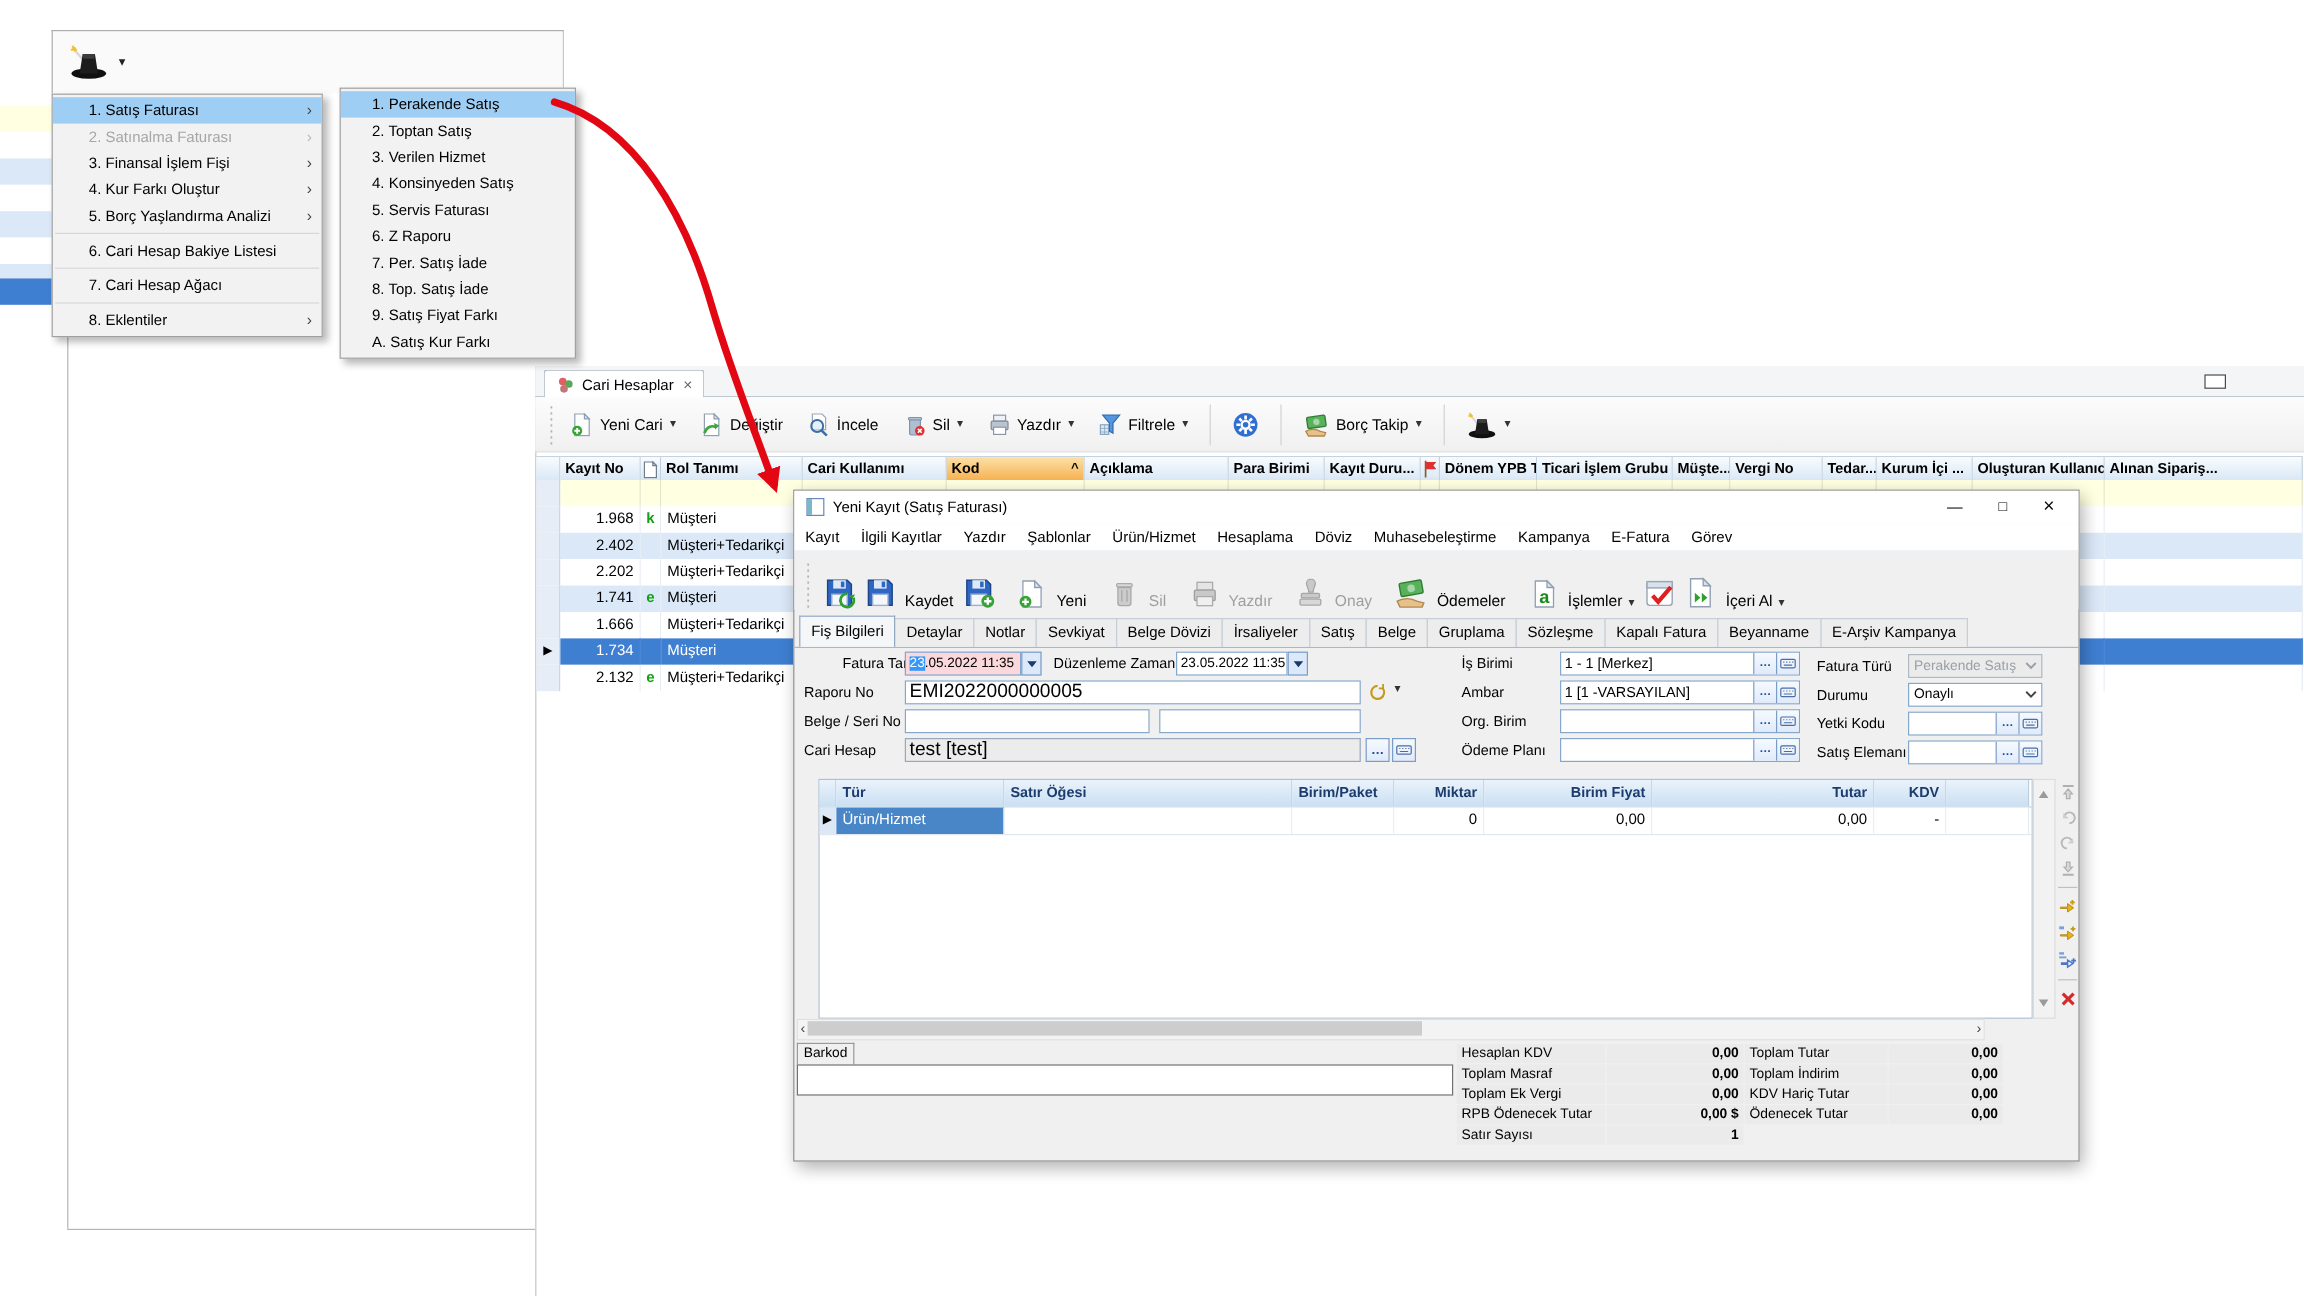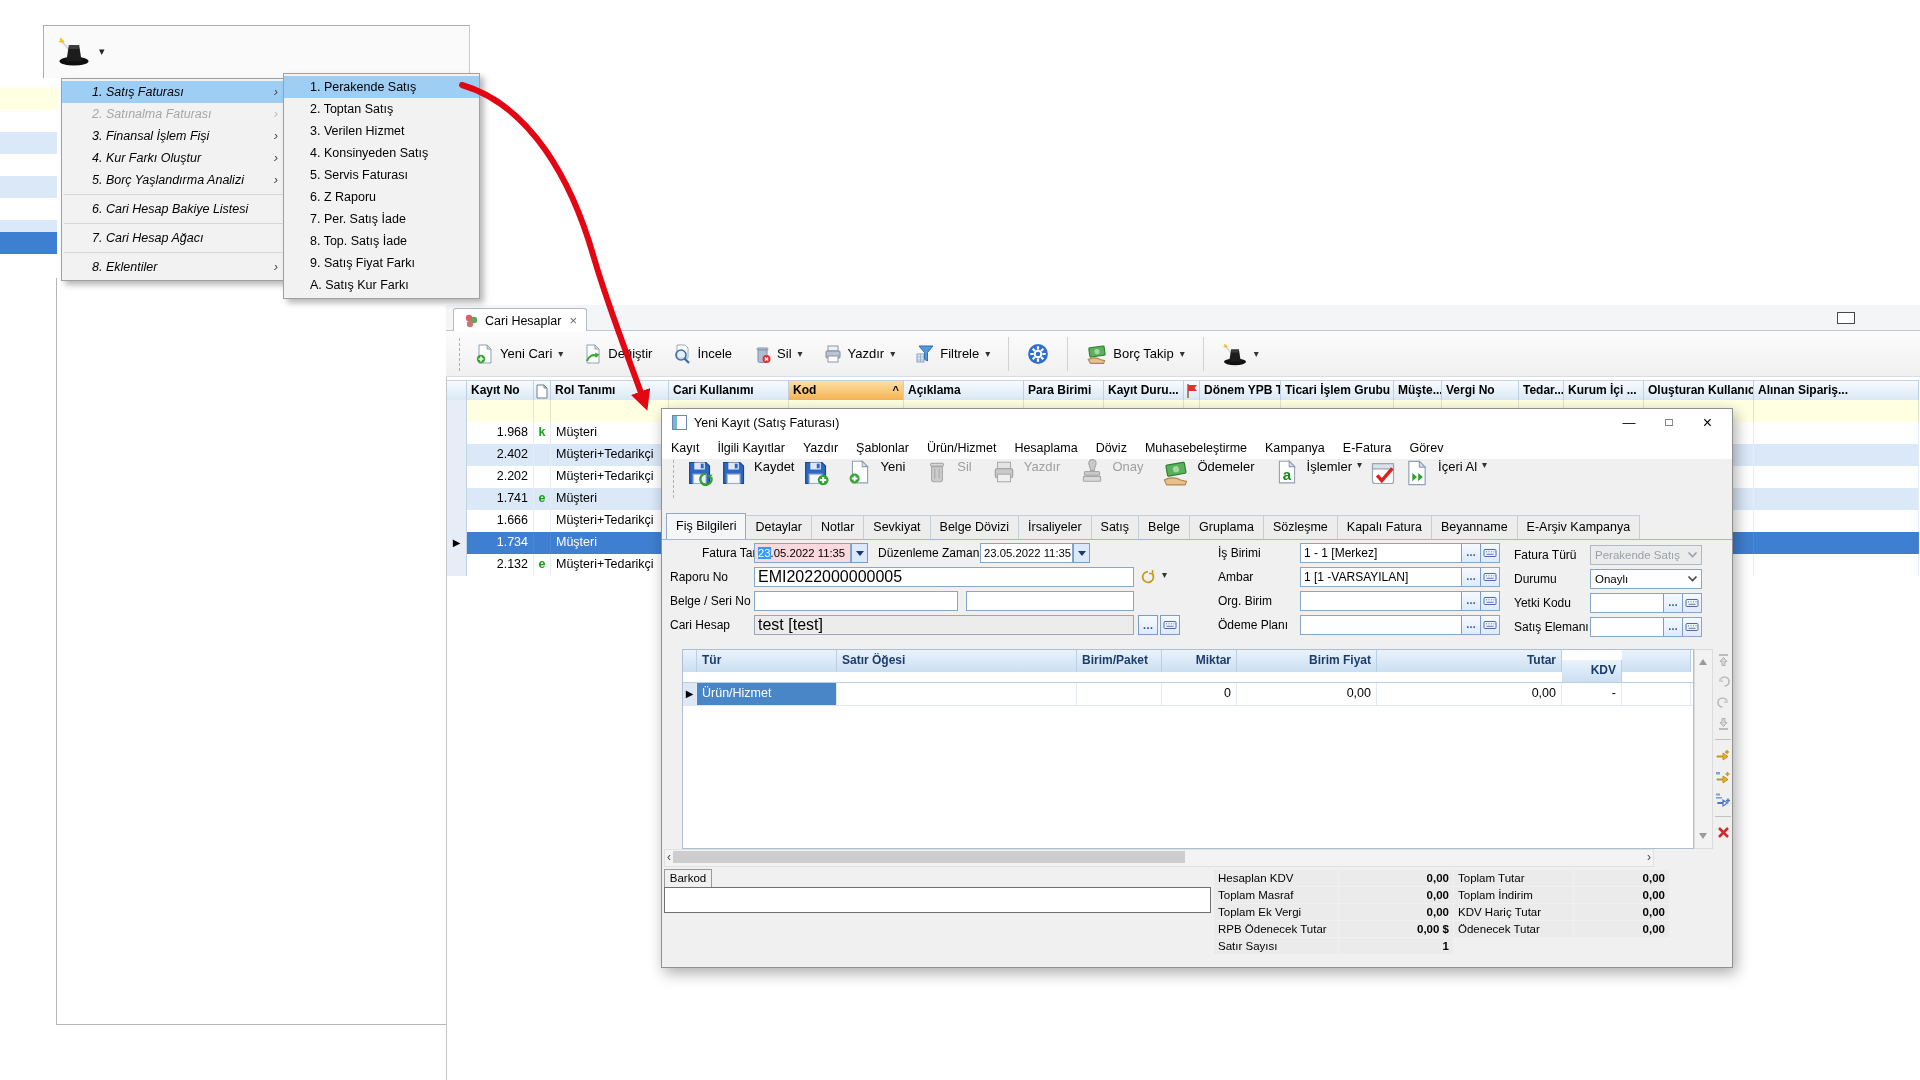--- a/index.html
+++ b/index.html
@@ -12,21 +12,21 @@
   .frag{position:absolute;left:0;width:57px;}
 
   
   #mini-toolbar{left:43px;top:25px;width:427px;height:53px;background:#fafafa;
     border-top:1px solid #adadad;border-left:1px solid #adadad;border-right:1px solid #c9c9c9;}
   #hat-btn{position:absolute;left:10px;top:5px;display:flex;align-items:center;gap:8px;padding:3px;}
   #hat-btn .caret{font-size:11px;color:#222;}
 
   
   .popup{background:#f2f2f2;border:1px solid #a0a0a0;box-shadow:4px 4px 6px rgba(0,0,0,.28);padding:2px 0;}
-  #launcher-menu{left:61px;top:78px;width:226px;font-style:italic;}
+  #launcher-menu{left:43px;top:78px;width:226px;}
   #launcher-submenu{left:283px;top:73px;width:197px;}
   .lmi{height:22px;line-height:22px;font-size:12.5px;padding:0 8px 0 30px;display:flex;white-space:nowrap;}
   #launcher-submenu .lmi{padding-left:26px;justify-content:center;}
   .lmi .lmi-t{flex:1;overflow:hidden;}
   .lmi .lmi-a{color:#444;font-size:13px;}
   .lmi.hl{background:#9fcef5;}
   .lmi.dis{color:#a6a6a6;}
   .lmi.dis .lmi-a{color:#b8b8b8;}
   .lmenu-sep{border-top:1px solid #d7d7d7;margin:3px 2px;}
 
@@ -74,21 +74,21 @@
     border:1px solid #919191;box-shadow:3px 5px 14px rgba(0,0,0,.33);}
   #dlg-titlebar{position:absolute;left:0;top:0;right:0;height:27px;background:#fff;display:flex;align-items:center;padding:0 10px;}
   .dlg-ico{width:13px;height:13px;border:1px solid #6688bb;background:linear-gradient(90deg,#7ab7ca 0 4px,#fff 4px);margin-right:7px;}
   #dlg-title{font-size:12.5px;}
   #dlg-winbtns{margin-left:auto;display:flex;align-items:center;gap:30px;padding-right:10px;}
   #dlg-winbtns span{line-height:27px;}
   #btn-min{font-size:13px;} #btn-max{font-size:12px;} #btn-close{font-size:16px;}
   #dlg-menubar{position:absolute;left:0;top:27px;right:0;height:23px;background:#fff;
     border-bottom:1px solid #a9c6e6;display:flex;align-items:center;}
   #dlg-menubar span{padding:0 9px;font-size:12.5px;}
-  #dlg-toolbar{position:absolute;left:0;top:50px;right:0;height:49px;display:flex;align-items:flex-start;
+  #dlg-toolbar{position:absolute;left:0;top:50px;right:0;height:49px;display:flex;align-items:flex-end;
     padding-left:10px;background:#f0f0f0;}
   #dlg-toolbar::before{content:"";width:3px;height:40px;margin-right:7px;
     background-image:radial-gradient(#b0b0b0 35%,transparent 40%);background-size:3px 5px;}
   .dti{display:inline-flex;margin:0 3px;}
   .dtl{font-size:13px;margin:0 4px;}
   .dtl.dis{color:#9f9f9f;}
   .dcaret{font-size:10px;color:#333;margin:0 4px 0 1px;}
   .dgap{width:12px;}
 
   #dlg-tabs{position:absolute;left:0;top:105px;right:0;height:25px;display:flex;align-items:flex-end;
@@ -859,21 +859,21 @@
 
     <div id="dlg-grid">
       <div id="dg-header">
           <div class="dg-h" style="width: 14px;"></div>
           <div class="dg-h" style="width: 140px;">Tür</div>
           <div class="dg-h" style="width: 240px;">Satır Öğesi</div>
           <div class="dg-h" style="width: 85px;">Birim/Paket</div>
           <div class="dg-h r" style="width: 75px;">Miktar</div>
           <div class="dg-h r" style="width: 140px;">Birim Fiyat</div>
           <div class="dg-h r" style="width: 185px;">Tutar</div>
-          <div class="dg-h r" style="width: 60px; margin-top: 10px;">KDV</div>
+          <div class="dg-h r" style="width: 60px;">KDV</div>
           <div class="dg-h" style="width: 69px;"></div>
         </div>
       <div id="dg-row">
           <div class="dg-c ind" style="width: 14px;">▶</div>
           <div class="dg-c tur" style="width: 140px;">Ürün/Hizmet</div>
           <div class="dg-c" style="width: 240px;"></div>
           <div class="dg-c" style="width: 85px;"></div>
           <div class="dg-c r" style="width: 75px;">0</div>
           <div class="dg-c r" style="width: 140px;">0,00</div>
           <div class="dg-c r" style="width: 185px;">0,00</div>

